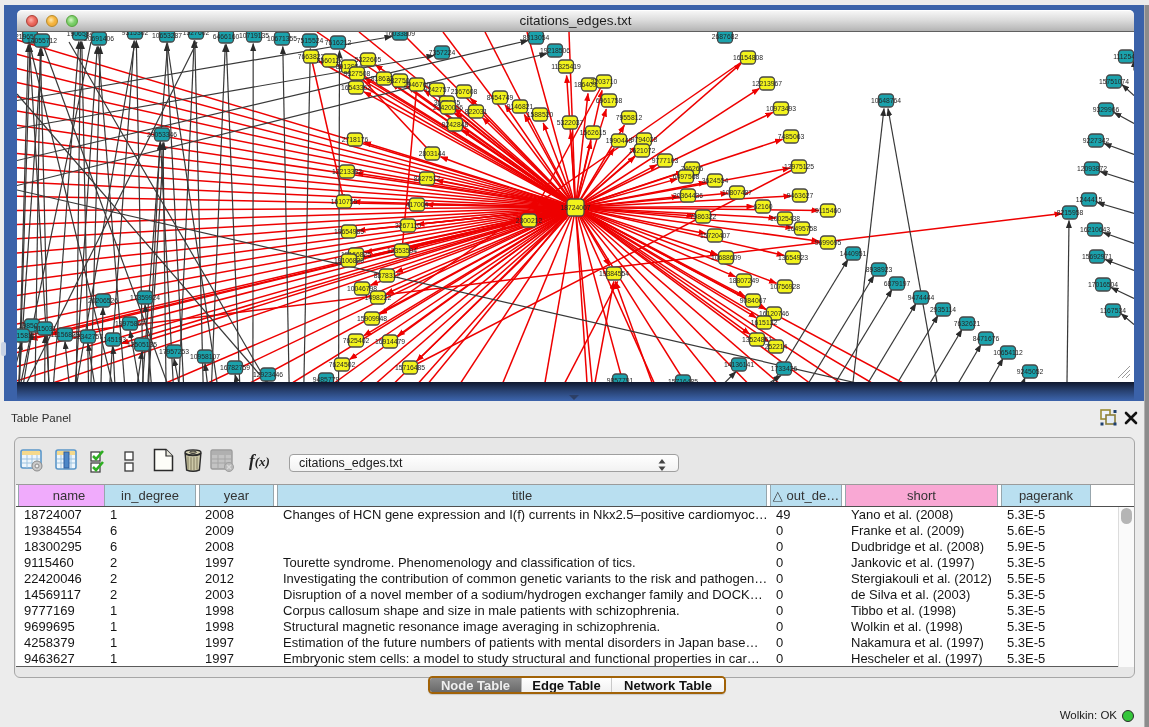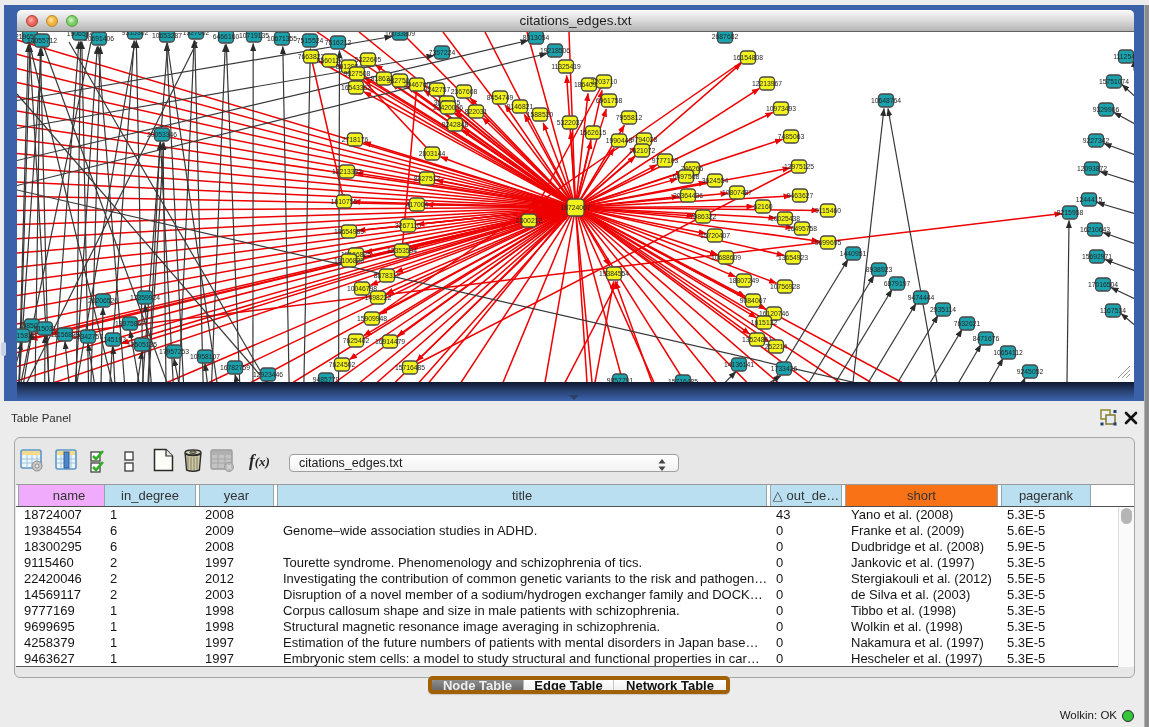--- a/index.html
+++ b/index.html
@@ -19,21 +19,21 @@
 #combo{position:absolute;left:289px;top:454px;width:390px;height:18px;background:linear-gradient(#ffffff,#f2f2f2);
  border:1px solid #9f9f9f;border-radius:4px;font-size:12.5px;color:#1a1a1a;line-height:16px;padding-left:9px}
 .ico{position:absolute;top:449px}
 #tblhead{position:absolute;left:16px;top:484px;width:1118px;height:23px;background:#fff;border-top:1px solid #9b9b9b;border-bottom:1px solid #4f4f4f}
 .hc{position:absolute;top:0;height:21px;font-size:13px;color:#333;text-align:center;line-height:21px;border-right:1px solid #97a6ad;border-left:1px solid #97a6ad}
 #tblbody{position:absolute;left:16px;top:507px;width:1118px;height:160px;background:#fff;border-bottom:1px solid #5a5a5a}
 .cell{position:absolute;height:16px;font-size:13px;line-height:16px;color:#151515;white-space:nowrap;overflow:hidden}
 #vsb{position:absolute;left:1118px;top:507px;width:16px;height:160px;background:#fafafa;border-left:1px solid #dcdcdc}
 #vsbthumb{position:absolute;left:1120.5px;top:508px;width:11px;height:16px;background:#b5b5b5;border-radius:6px}
 #tabs{position:absolute;left:428px;top:676px;height:18px;border-radius:4.5px;overflow:hidden;
- border:4px solid #a16207;box-shadow:0 1px 1px rgba(0,0,0,.15);display:flex}
+ border:2px solid #a16207;box-shadow:0 1px 1px rgba(0,0,0,.15);display:flex}
 .seg{height:100%;font-size:13px;font-weight:600;display:flex;align-items:center;justify-content:center}
 #memtxt{position:absolute;right:32px;top:709px;font-size:11.5px;color:#1a1a1a}
 #memdot{position:absolute;left:1122px;top:710px;width:12px;height:12px;border-radius:50%;background:#35c63b;border:1.5px solid #2a2a2a}
 </style></head><body>
 <div id="bluepanel"></div>
 <div id="winshadow"></div>
 <div id="canvas">
     <svg width="1117" height="350" viewBox="0 0 1117 350" style="position:absolute;left:0;top:0">
       <defs>
         <marker id="ab" markerWidth="9" markerHeight="8" refX="7.5" refY="3" orient="auto" markerUnits="userSpaceOnUse">
@@ -615,47 +615,47 @@
 <div id="combo">citations_edges.txt<span style="position:absolute;right:10px;top:0"><svg width="12" height="20">
         <path d="M6 4 L9.5 8.5 L2.5 8.5 Z" fill="#444"></path>
         <path d="M6 16 L9.5 11.5 L2.5 11.5 Z" fill="#444"></path>
       </svg></span></div>
 <div id="tblhead">
     <div class="hc" style="left:2px;width:102px;background:#f0abfc">name</div>
     <div class="hc" style="left:88px;width:92px;background:#b9dff0">in_degree</div>
     <div class="hc" style="left:183px;width:75px;background:#b9dff0">year</div>
     <div class="hc" style="left:261px;width:490px;background:#b9dff0">title</div>
     <div class="hc" style="left:754px;width:72px;background:#b9dff0">△ out_de…</div>
-    <div class="hc" style="left:829px;width:153px;background:#f97316">short</div>
+    <div class="hc" style="left:829px;width:153px;background:#f9a8d4">short</div>
     <div class="hc" style="left:985px;width:90px;background:#b9dff0">pagerank</div>
   </div>
 <div id="tblbody">
     <div class="cell" style="left:8px;top:0px;width:76px">18724007</div>
     <div class="cell" style="left:94px;top:0px;width:85px">1</div>
     <div class="cell" style="left:189px;top:0px;width:68px">2008</div>
-    <div class="cell" style="left:760px;top:0px;width:65px">43</div>
+    <div class="cell" style="left:267px;top:0px;width:483px">Changes of HCN gene expression and I(f) currents in Nkx2.5–positive cardiomyoc…</div>
+    <div class="cell" style="left:760px;top:0px;width:65px">49</div>
     <div class="cell" style="left:835px;top:0px;width:146px">Yano et al. (2008)</div>
     <div class="cell" style="left:991px;top:0px;width:83px">5.3E-5</div>
     <div class="cell" style="left:8px;top:16px;width:76px">19384554</div>
     <div class="cell" style="left:94px;top:16px;width:85px">6</div>
     <div class="cell" style="left:189px;top:16px;width:68px">2009</div>
-    <div class="cell" style="left:267px;top:16px;width:483px">Genome–wide association studies in ADHD.</div>
     <div class="cell" style="left:760px;top:16px;width:65px">0</div>
     <div class="cell" style="left:835px;top:16px;width:146px">Franke et al. (2009)</div>
     <div class="cell" style="left:991px;top:16px;width:83px">5.6E-5</div>
     <div class="cell" style="left:8px;top:32px;width:76px">18300295</div>
     <div class="cell" style="left:94px;top:32px;width:85px">6</div>
     <div class="cell" style="left:189px;top:32px;width:68px">2008</div>
     <div class="cell" style="left:760px;top:32px;width:65px">0</div>
     <div class="cell" style="left:835px;top:32px;width:146px">Dudbridge et al. (2008)</div>
     <div class="cell" style="left:991px;top:32px;width:83px">5.9E-5</div>
     <div class="cell" style="left:8px;top:48px;width:76px">9115460</div>
     <div class="cell" style="left:94px;top:48px;width:85px">2</div>
     <div class="cell" style="left:189px;top:48px;width:68px">1997</div>
-    <div class="cell" style="left:267px;top:48px;width:483px">Tourette syndrome. Phenomenology and schizophrenia of tics.</div>
+    <div class="cell" style="left:267px;top:48px;width:483px">Tourette syndrome. Phenomenology and classification of tics.</div>
     <div class="cell" style="left:760px;top:48px;width:65px">0</div>
     <div class="cell" style="left:835px;top:48px;width:146px">Jankovic et al. (1997)</div>
     <div class="cell" style="left:991px;top:48px;width:83px">5.3E-5</div>
     <div class="cell" style="left:8px;top:64px;width:76px">22420046</div>
     <div class="cell" style="left:94px;top:64px;width:85px">2</div>
     <div class="cell" style="left:189px;top:64px;width:68px">2012</div>
     <div class="cell" style="left:267px;top:64px;width:483px">Investigating the contribution of common genetic variants to the risk and pathogen…</div>
     <div class="cell" style="left:760px;top:64px;width:65px">0</div>
     <div class="cell" style="left:835px;top:64px;width:146px">Stergiakouli et al. (2012)</div>
     <div class="cell" style="left:991px;top:64px;width:83px">5.5E-5</div>

